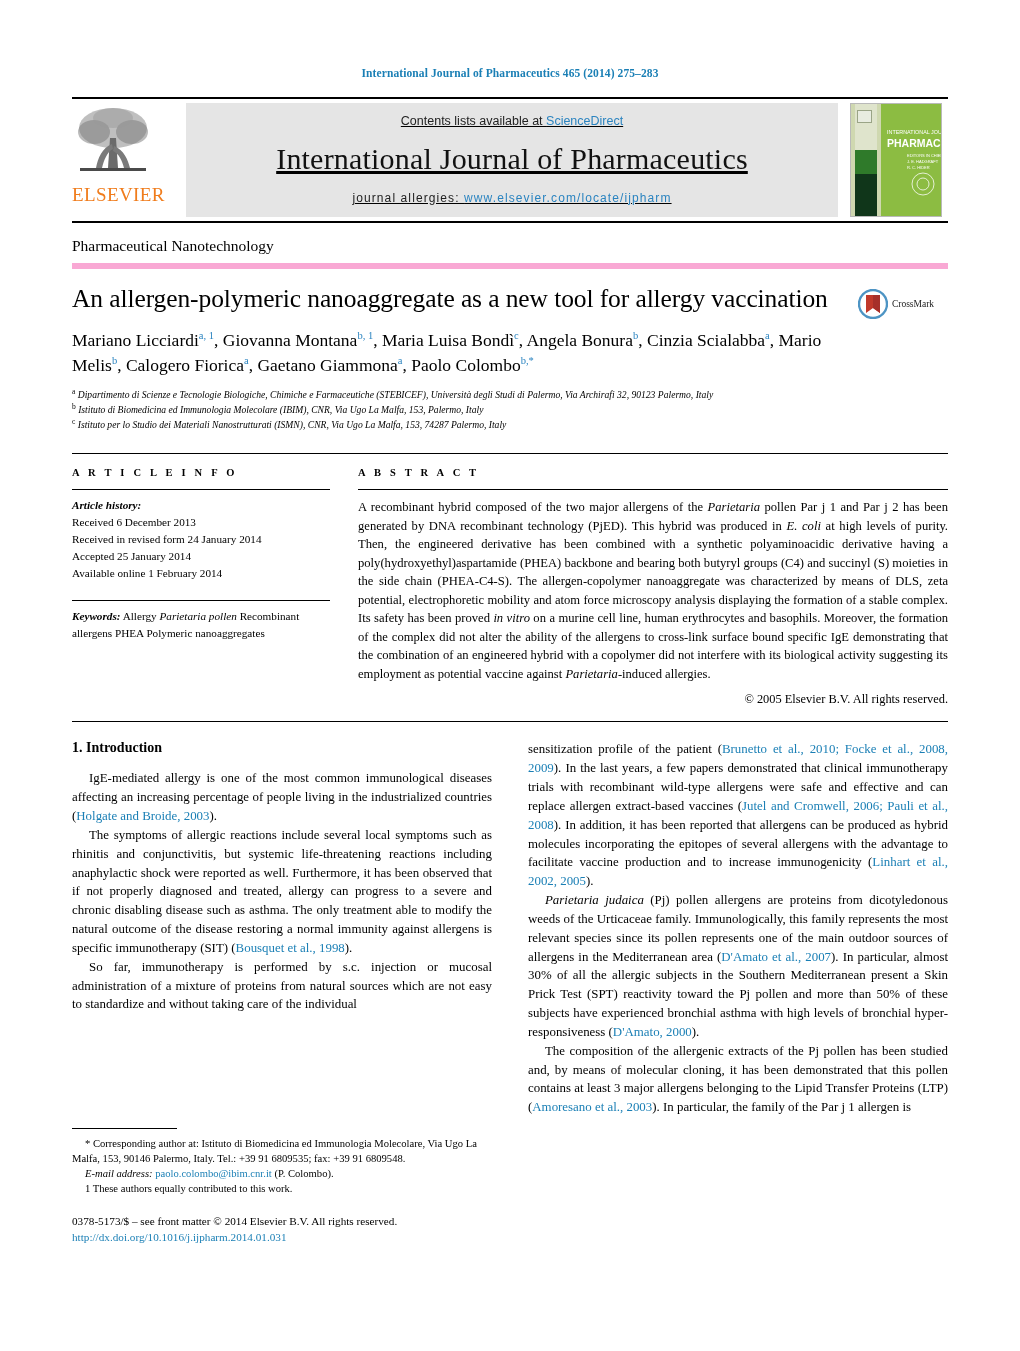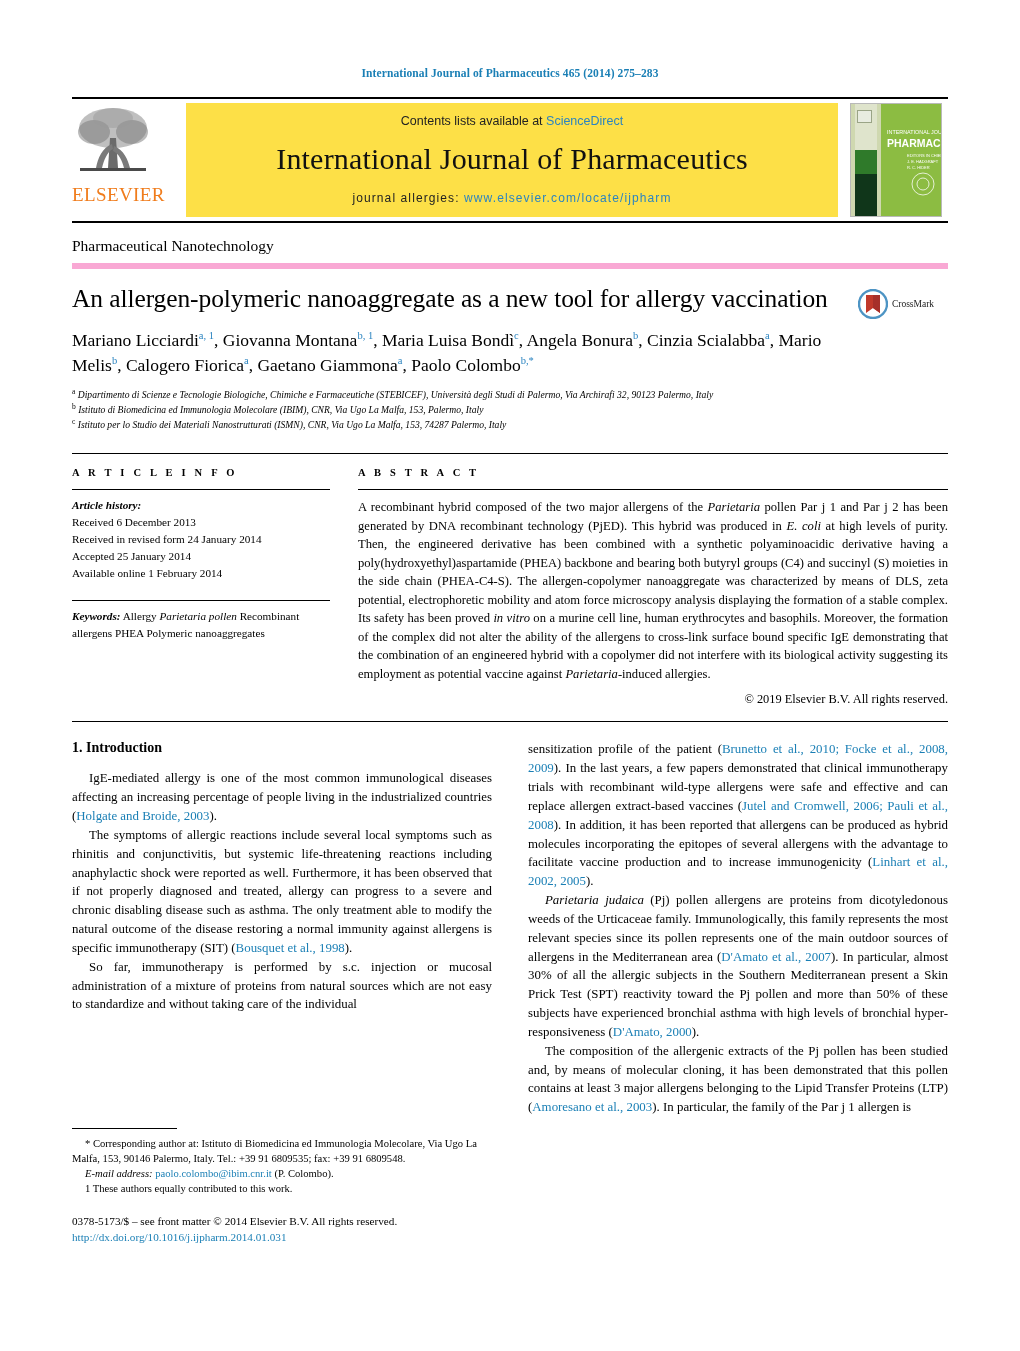--- a/index.html
+++ b/index.html
@@ -56,28 +56,29 @@
   .elsevier-word {
     color: #f07c1c;
     font-family: "Liberation Serif", serif;
     font-size: 19px;
     letter-spacing: 0.4px;
     line-height: 1;
     margin-top: 1px;
   }
   .journal-band {
     flex: 1 1 auto;
-    background: #fde047;
+    background: #e5e5e5;
     display: flex;
     flex-direction: column;
     align-items: center;
     justify-content: space-between;
     padding: 11px 0 12px 0;
     box-sizing: border-box;
     margin: 4px 6px 4px 6px;
+    text-decoration: underline;
   }
   .contents-line {
     font-family: "Liberation Sans", sans-serif;
     font-size: 12.5px;
     color: #222;
   }
   .contents-line .sd { color: #2b84c0; }
   .journal-title {
     font-family: "Liberation Serif", serif;
     font-size: 30px;
@@ -349,21 +350,21 @@
         <span class="ln">Recombinant allergens</span>
         <span class="ln">PHEA</span>
         <span class="ln">Polymeric nanoaggregates</span>
       </div>
     </div>
 
     <div class="abs-col">
       <div class="head-caps">A B S T R A C T</div>
       <div class="rule"></div>
       <div class="abstract-body">A recombinant hybrid composed of the two major allergens of the <i>Parietaria</i> pollen Par j 1 and Par j 2 has been generated by DNA recombinant technology (PjED). This hybrid was produced in <i>E. coli</i> at high levels of purity. Then, the engineered derivative has been combined with a synthetic polyaminoacidic derivative having a poly(hydroxyethyl)aspartamide (PHEA) backbone and bearing both butyryl groups (C4) and succinyl (S) moieties in the side chain (PHEA-C4-S). The allergen-copolymer nanoaggregate was characterized by means of DLS, zeta potential, electrophoretic mobility and atom force microscopy analysis displaying the formation of a stable complex. Its safety has been proved <i>in vitro</i> on a murine cell line, human erythrocytes and basophils. Moreover, the formation of the complex did not alter the ability of the allergens to cross-link surface bound specific IgE demonstrating that the combination of an engineered hybrid with a copolymer did not interfere with its biological activity suggesting its employment as potential vaccine against <i>Parietaria</i>-induced allergies.</div>
-      <div class="copyright">© 2019 Elsevier B.V. All rights reserved.</div>
+      <div class="copyright">© 2005 Elsevier B.V. All rights reserved.</div>
     </div>
   </div>
 
   <div class="body-rule"></div>
 
   <div class="body-cols">
     <div class="col">
       <h2 class="sec-title">1.  Introduction</h2>
       <p class="para">IgE-mediated allergy is one of the most common immunological diseases affecting an increasing percentage of people living in the industrialized countries (<span class="ref">Holgate and Broide, 2003</span>).</p>
       <p class="para">The symptoms of allergic reactions include several local symptoms such as rhinitis and conjunctivitis, but systemic life-threatening reactions including anaphylactic shock were reported as well. Furthermore, it has been observed that if not properly diagnosed and treated, allergy can progress to a severe and chronic disabling disease such as asthma. The only treatment able to modify the natural outcome of the disease restoring a normal immunity against allergens is specific immunotherapy (SIT) (<span class="ref">Bousquet et al., 1998</span>).</p>

